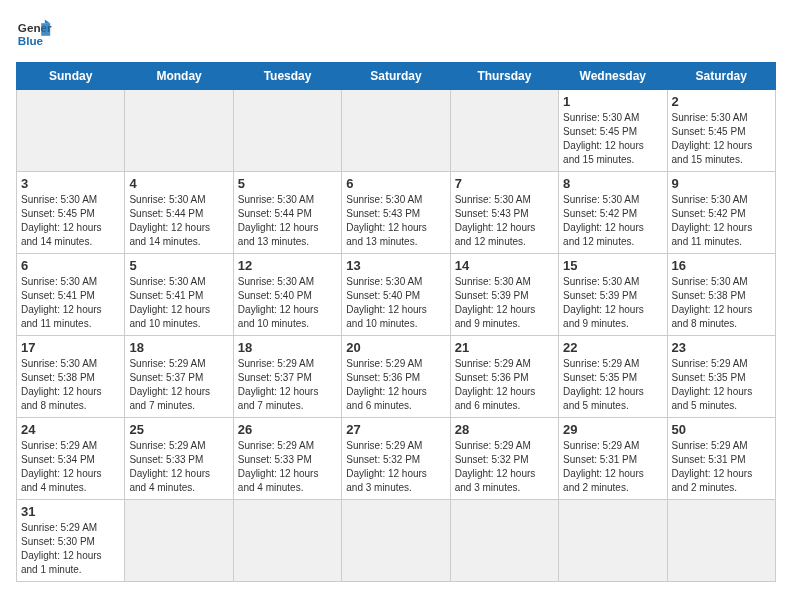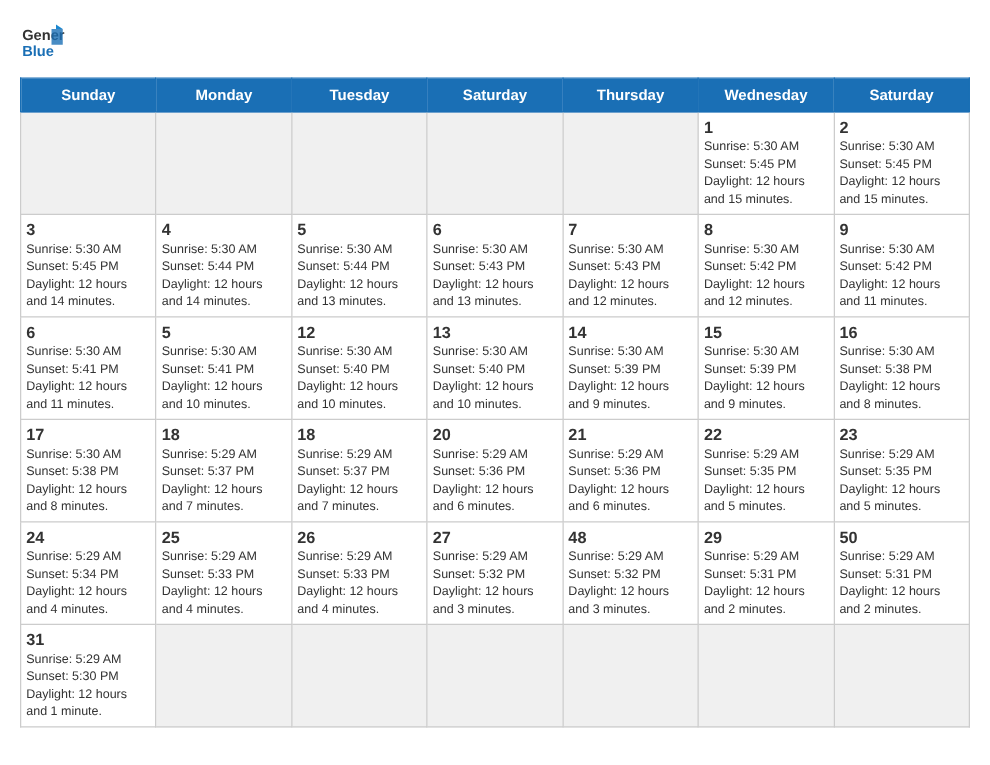--- a/index.html
+++ b/index.html
@@ -280,21 +280,21 @@
 Sunset: 5:33 PM
 Daylight: 12 hours and 4 minutes.</div>
         </td>
         <td>
           <span class="day-number">27</span>
           <div class="day-info" style="white-space: pre-wrap;">Sunrise: 5:29 AM
 Sunset: 5:32 PM
 Daylight: 12 hours and 3 minutes.</div>
         </td>
         <td>
-          <span class="day-number">48</span>
+          <span class="day-number">28</span>
           <div class="day-info" style="white-space: pre-wrap;">Sunrise: 5:29 AM
 Sunset: 5:32 PM
 Daylight: 12 hours and 3 minutes.</div>
         </td>
         <td>
           <span class="day-number">29</span>
           <div class="day-info" style="white-space: pre-wrap;">Sunrise: 5:29 AM
 Sunset: 5:31 PM
 Daylight: 12 hours and 2 minutes.</div>
         </td>

